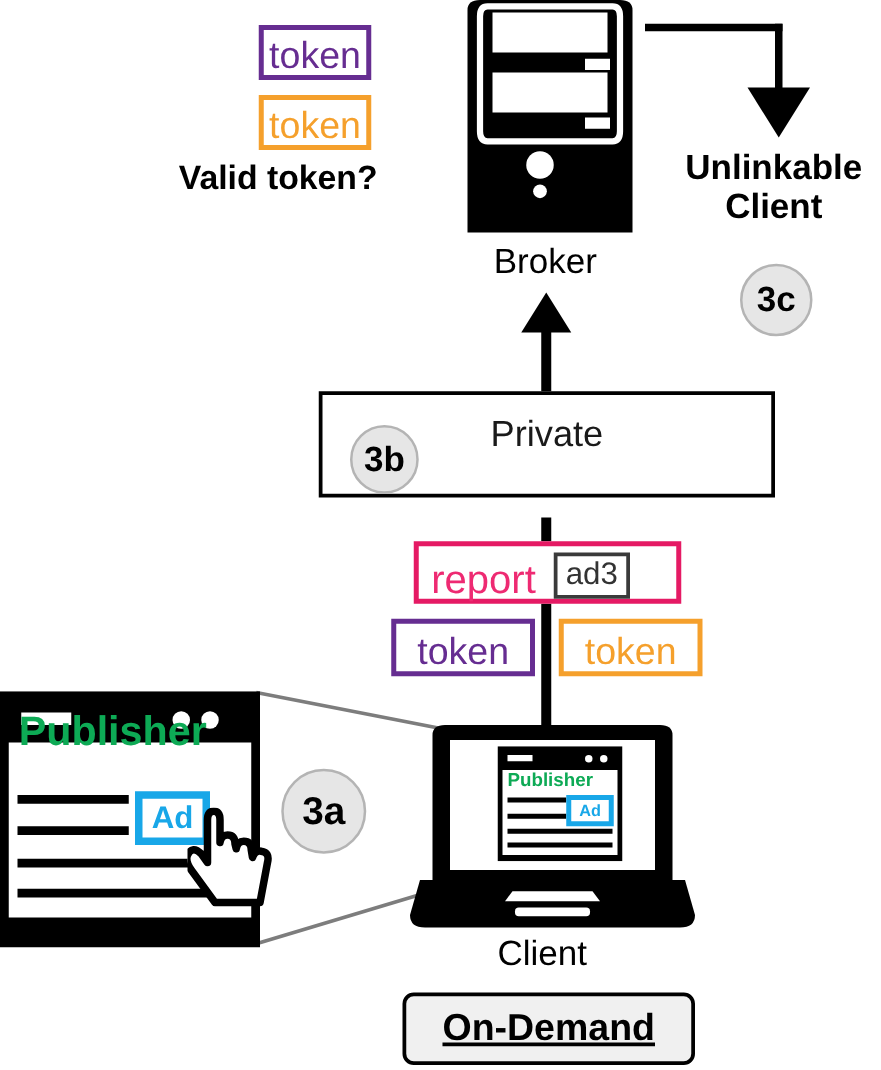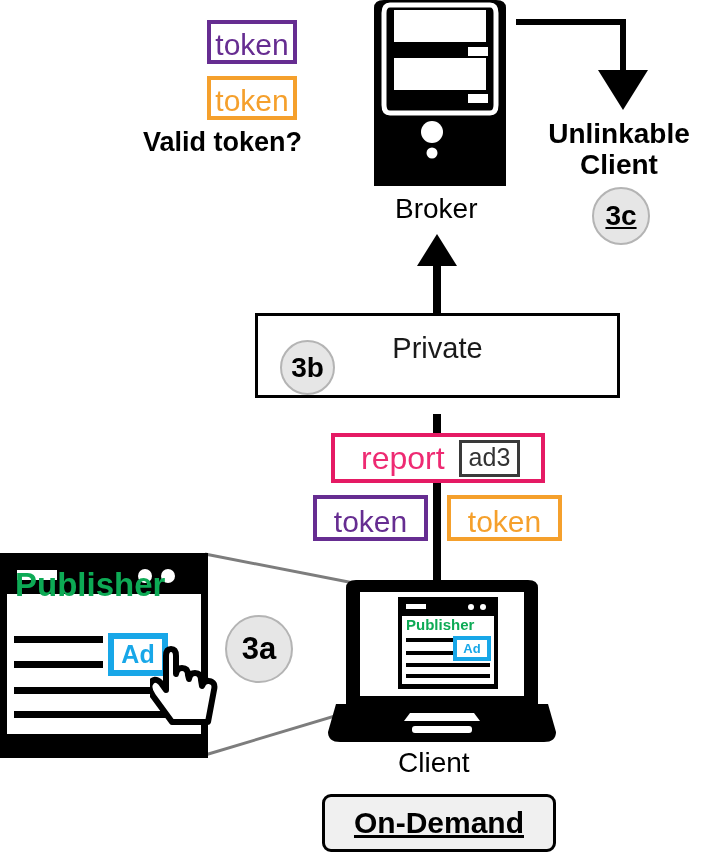--- a/index.html
+++ b/index.html
@@ -13,22 +13,22 @@
     font-size:30px;line-height:1;letter-spacing:0px;
     display:flex;align-items:flex-end;justify-content:center;
     box-sizing:border-box;
   }
   .token.purple{border-color:#662D91;color:#662D91;}
   .token.orange{border-color:#F5A02C;color:#F5A02C;}
 
   
   #report-chip{
     position:absolute;border:4px solid #E51A64;background:#fff;
-    box-sizing:border-box;display:flex;align-items:center;
-    padding:0 26px;gap:14px;
+    box-sizing:border-box;display:flex;align-items:flex-end;
+    padding:0 10px;gap:14px;
   }
   #report-chip .rw{color:#EE2A72;font-size:32px;line-height:1;}
   #report-chip .adw{
     border:3px solid #3A3A3A;color:#333;background:#fff;
     font-size:25px;line-height:1;padding:2px 7px 4px 7px;
   }
 
   
   .badge{
     position:absolute;border-radius:50%;background:#E6E6E6;
@@ -119,21 +119,21 @@
 
 <div class="hline" style="left:516px;top:19px;width:110px;height:6px;"></div>
 <div class="vline" style="left:620px;top:19px;width:6px;height:55px;"></div>
 <div class="tri-down" style="left:598px;top:70px;"></div>
 
 <div class="lbl" id="unlinkable-label">
   <div>Unlinkable</div>
   <div>Client</div>
 </div>
 
-<div class="badge" id="badge-3c" style="left:592px;top:187px;width:58px;height:58px;text-decoration:underline;">
+<div class="badge" id="badge-3c" style="left:592px;top:211px;width:58px;height:58px;">
   <span>3c</span>
 </div>
 
 <div class="vline" style="left:433px;top:265px;width:8px;height:50px;"></div>
 <div class="tri-up" style="left:417px;top:234px;"></div>
 
 <div id="private-box" style="left:255px;top:313px;width:365px;height:85px;">
   <div class="badge" style="left:22px;top:24px;width:55px;height:55px;position:absolute;">
     <span>3b</span>
   </div>

